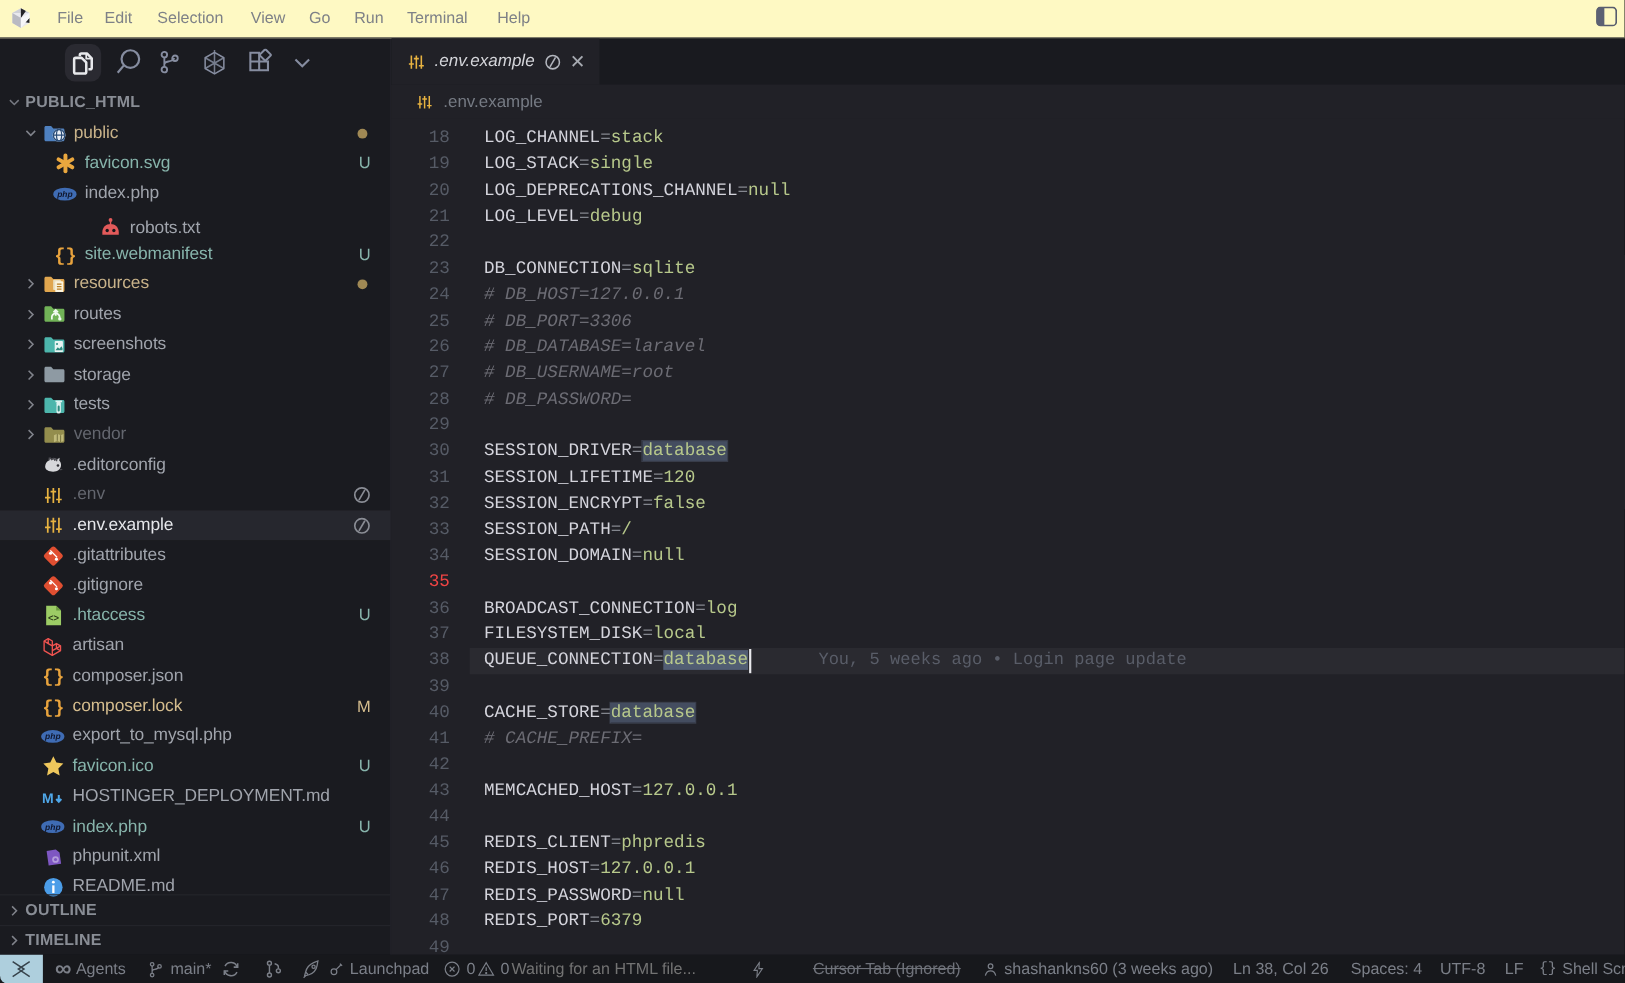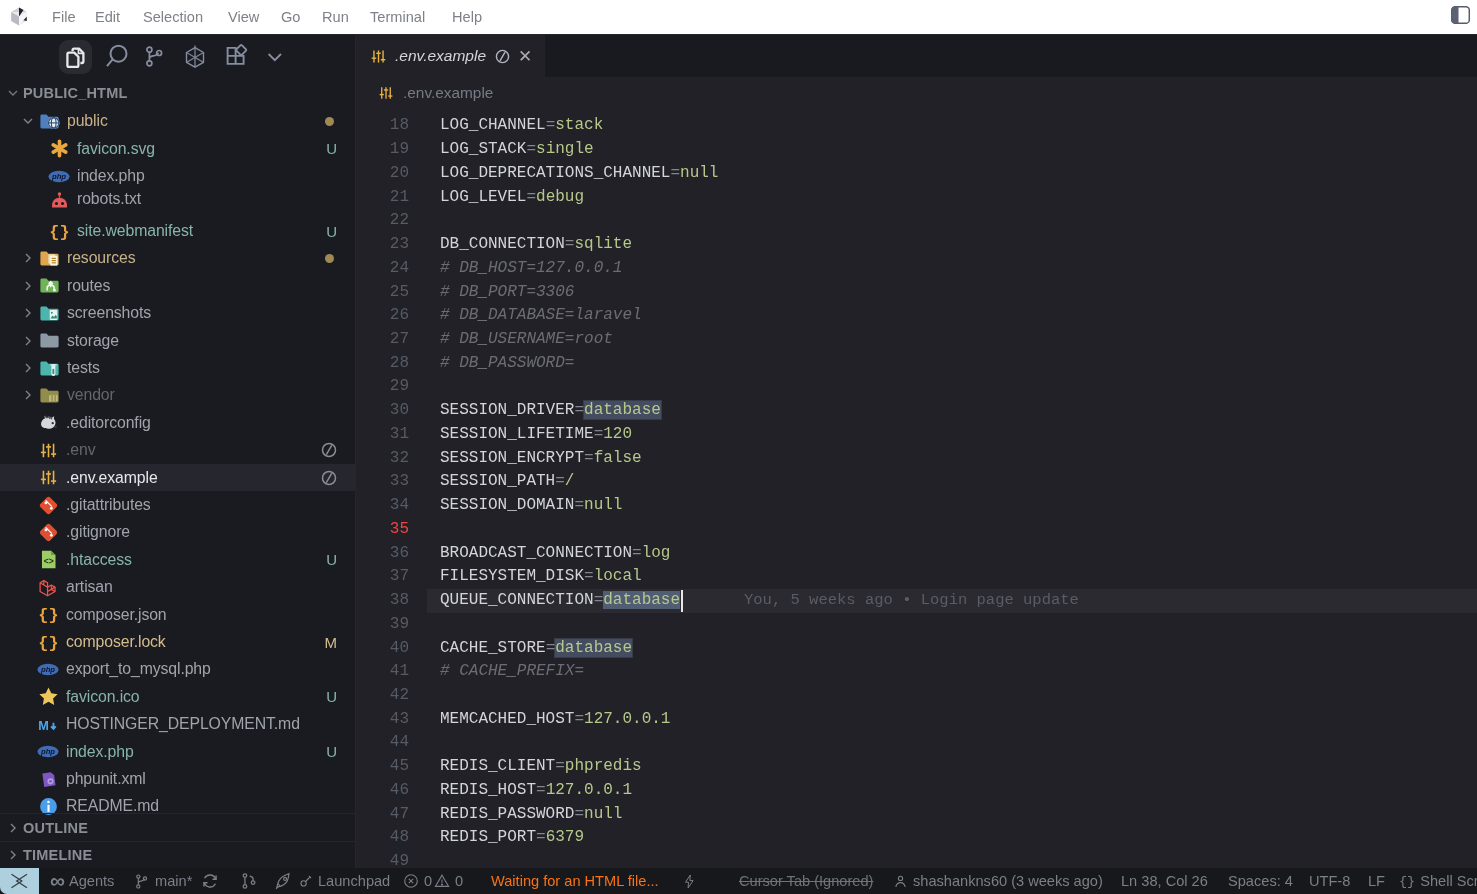--- a/index.html
+++ b/index.html
@@ -2,21 +2,21 @@
 <html><head><meta charset="utf-8"><style>
 *{margin:0;padding:0;box-sizing:border-box;}
 html,body{width:1477px;height:894px;overflow:hidden;background:#141417;font-family:"Liberation Sans",sans-serif;-webkit-font-smoothing:antialiased;}
 </style></head>
 <body>
 <div style="position:relative;width:1477px;height:894px;">
 
   <div style="position:absolute;left:356px;top:77px;width:1121px;height:791px;background:#212127;"></div>
 
   <div style="position:absolute;left:0;top:35px;width:356px;height:833px;background:#1a1b20;border-right:1px solid #26272e;"></div>
-  <div style="position:absolute;left:0;top:0;width:1477px;height:35px;background:#ffffff;border-bottom:1px solid #26272e;">
+  <div style="position:absolute;left:0;top:0;width:1477px;height:35px;background:#fef9c3;border-bottom:1px solid #26272e;">
       <div style="position:absolute;left:10px;top:6px;"><svg width="18" height="20" viewBox="0 0 22 24">
           <path d="M11 1.5l9.5 5.5v11L11 23.5l-9.5-5.5V7z" fill="#e9e9ee"></path>
           <path d="M1.5 7L11 12.5v11l-9.5-5.5z" fill="#b9bac2"></path>
           <path d="M11 1.5l9.5 5.5H1.5z" fill="#cfd0d6"></path>
           <path d="M11 1.5l5.5 3.2L11 12.5z" fill="#232327"></path>
           <path d="M20.5 12.5v5.5l-6-1.2z" fill="#232327"></path>
           <path d="M11 12.5l9.5-5.5v5.5l-9.5 11z" fill="#f6f6f8"></path>
         </svg></div>
       <div style="position:absolute;left:0;top:0;width:600px;height:35px;color:#7e8187;font-size:14.6px;">
         <span style="position:absolute;left:52px;top:0;line-height:35px;">File</span>
@@ -111,21 +111,21 @@
     </div>
     <div style="position:absolute;left:0;top:162.6px;width:355px;height:27.4px;display:flex;align-items:center;">
       <span style="margin-left:48px;width:22px;display:flex;flex:none;justify-content:center;">
         <svg width="26" height="21" viewBox="0 0 20 15">
           <ellipse cx="10" cy="7.5" rx="9.6" ry="5.3" fill="#3f6cb4"></ellipse>
           <text x="10" y="9.9" font-family="Liberation Sans" font-style="italic" font-weight="bold" font-size="7" fill="#10172e" text-anchor="middle">php</text>
         </svg>
       </span>
       <span style="margin-left:7px;font-size:15.8px;letter-spacing:-0.1px;color:#a0a4ac;white-space:nowrap;">index.php</span>
     </div>
-    <div style="position:absolute;left:0;top:190.0px;width:355px;height:27.4px;display:flex;align-items:flex-start;">
+    <div style="position:absolute;left:0;top:190.0px;width:355px;height:27.4px;display:flex;align-items:flex-end;padding-left:41px;">
       <span style="margin-left:48px;width:22px;display:flex;flex:none;justify-content:center;">
         <svg width="21" height="21" viewBox="0 0 18 18">
           <circle cx="9" cy="3.4" r="1.5" fill="#e25a5a"></circle>
           <rect x="8.45" y="4.4" width="1.1" height="2.2" fill="#e25a5a"></rect>
           <path d="M2.6 13c0-3.7 2.8-6.4 6.4-6.4s6.4 2.7 6.4 6.4v2H2.6z" fill="#e25a5a"></path>
           <circle cx="6.4" cy="11.6" r="1.3" fill="#17171b"></circle>
           <circle cx="11.6" cy="11.6" r="1.3" fill="#17171b"></circle>
         </svg>
       </span>
       <span style="margin-left:7px;font-size:15.8px;letter-spacing:-0.1px;color:#a0a4ac;white-space:nowrap;">robots.txt</span>
@@ -564,21 +564,21 @@
         <span>0</span>
       </div>
       <div style="position:absolute;left:434px;top:0;height:26px;display:flex;align-items:center;gap:5px;color:#7b7f88;font-size:14.6px;white-space:nowrap;">
         <svg width="16" height="16" viewBox="0 0 16 16" fill="none" stroke="#7b7f88" stroke-width="1.1">
           <path d="M8 2.2L14.6 13.4H1.4z"></path>
           <path d="M8 6.4v3.4"></path>
           <circle cx="8" cy="11.6" r="0.5" fill="#7b7f88"></circle>
         </svg>
         <span>0</span>
       </div>
-      <div style="position:absolute;left:491px;top:0;height:26px;display:flex;align-items:center;gap:5px;color:#f97316;font-size:14.6px;white-space:nowrap;">
+      <div style="position:absolute;left:465px;top:0;height:26px;display:flex;align-items:center;gap:5px;color:#737373;font-size:14.6px;white-space:nowrap;">
         <span>Waiting for an HTML file...</span>
       </div>
       <div style="position:absolute;left:683px;top:0;height:26px;display:flex;align-items:center;gap:5px;color:#7b7f88;font-size:14.6px;white-space:nowrap;">
         <svg width="13" height="15" viewBox="0 0 12 15">
           <path d="M6.8 1L2 8.2h3L4.6 14l5-7.4h-3.2z" fill="none" stroke="#7b7f88" stroke-width="1"></path>
         </svg>
       </div>
       <div style="position:absolute;left:739px;top:0;height:26px;display:flex;align-items:center;gap:5px;color:#7b7f88;font-size:14.6px;white-space:nowrap;">
         <span style="text-decoration:line-through;color:#6f727a;">Cursor Tab (Ignored)</span>
       </div>

